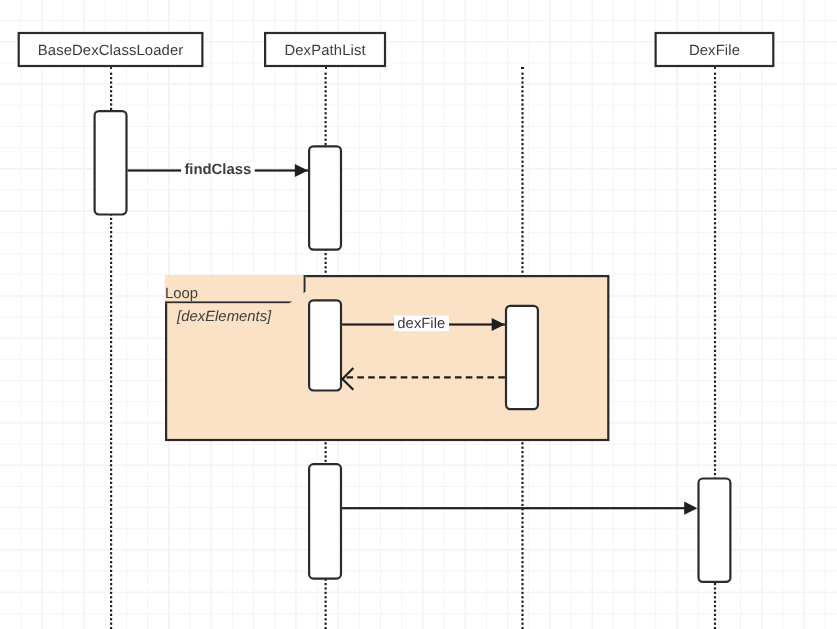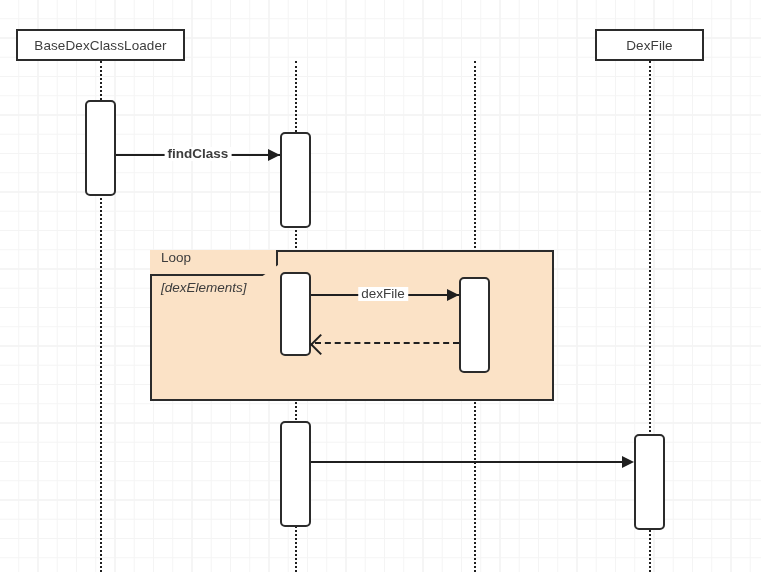--- a/index.html
+++ b/index.html
@@ -74,22 +74,21 @@
     border: 2px solid #2b2b2b;
   }
   .fragment-tab {
     position: absolute;
     box-sizing: border-box;
     background: #fbe2c6;
     border-right: 2px solid #2b2b2b;
     border-bottom: 2px solid #2b2b2b;
     clip-path: polygon(0 0, 100% 0, 100% 58%, 88% 100%, 0 100%);
     display: flex;
-    align-items: flex-start;
-    padding-left: 11px;
+    align-items: flex-end;
     color: #3d3d3d;
     font-size: 13.5px;
   }
   .fragment-guard {
     position: absolute;
     color: #3d3d3d;
     font-size: 13.5px;
     white-space: nowrap;
   }
 
@@ -144,20 +143,23 @@
   <div class="fragment" style="left:150px; top:250px; width:404px; height:151px;">
   </div>
   <div class="fragment-tab" style="left:150px; top:250px; width:128px; height:26px;">
     <span>Loop</span>
   </div>
   <div class="fragment-guard" style="left:161px; top:280px;font-style:italic;">[dexElements]</div>
 
   <div class="participant" style="left:16px; top:29px; width:169px; height:32px;">
     <span>BaseDexClassLoader</span>
   </div>
+  <div class="participant" style="left:240px; top:29px; width:111px; height:32px;">
+    <span>DexPathList</span>
+  </div>
   <div class="participant" style="left:595px; top:29px; width:109px; height:32px;">
     <span>DexFile</span>
   </div>
 
   <div class="layer">
     <div class="msg-line" style="left:116px; top:154px; width:164px;"></div>
     <div class="arrow-solid" style="left:268px; top:149px;"></div>
     <div class="msg-label" style="left:198px; top:154px;font-weight:bold;">findClass</div>
   </div>
 

